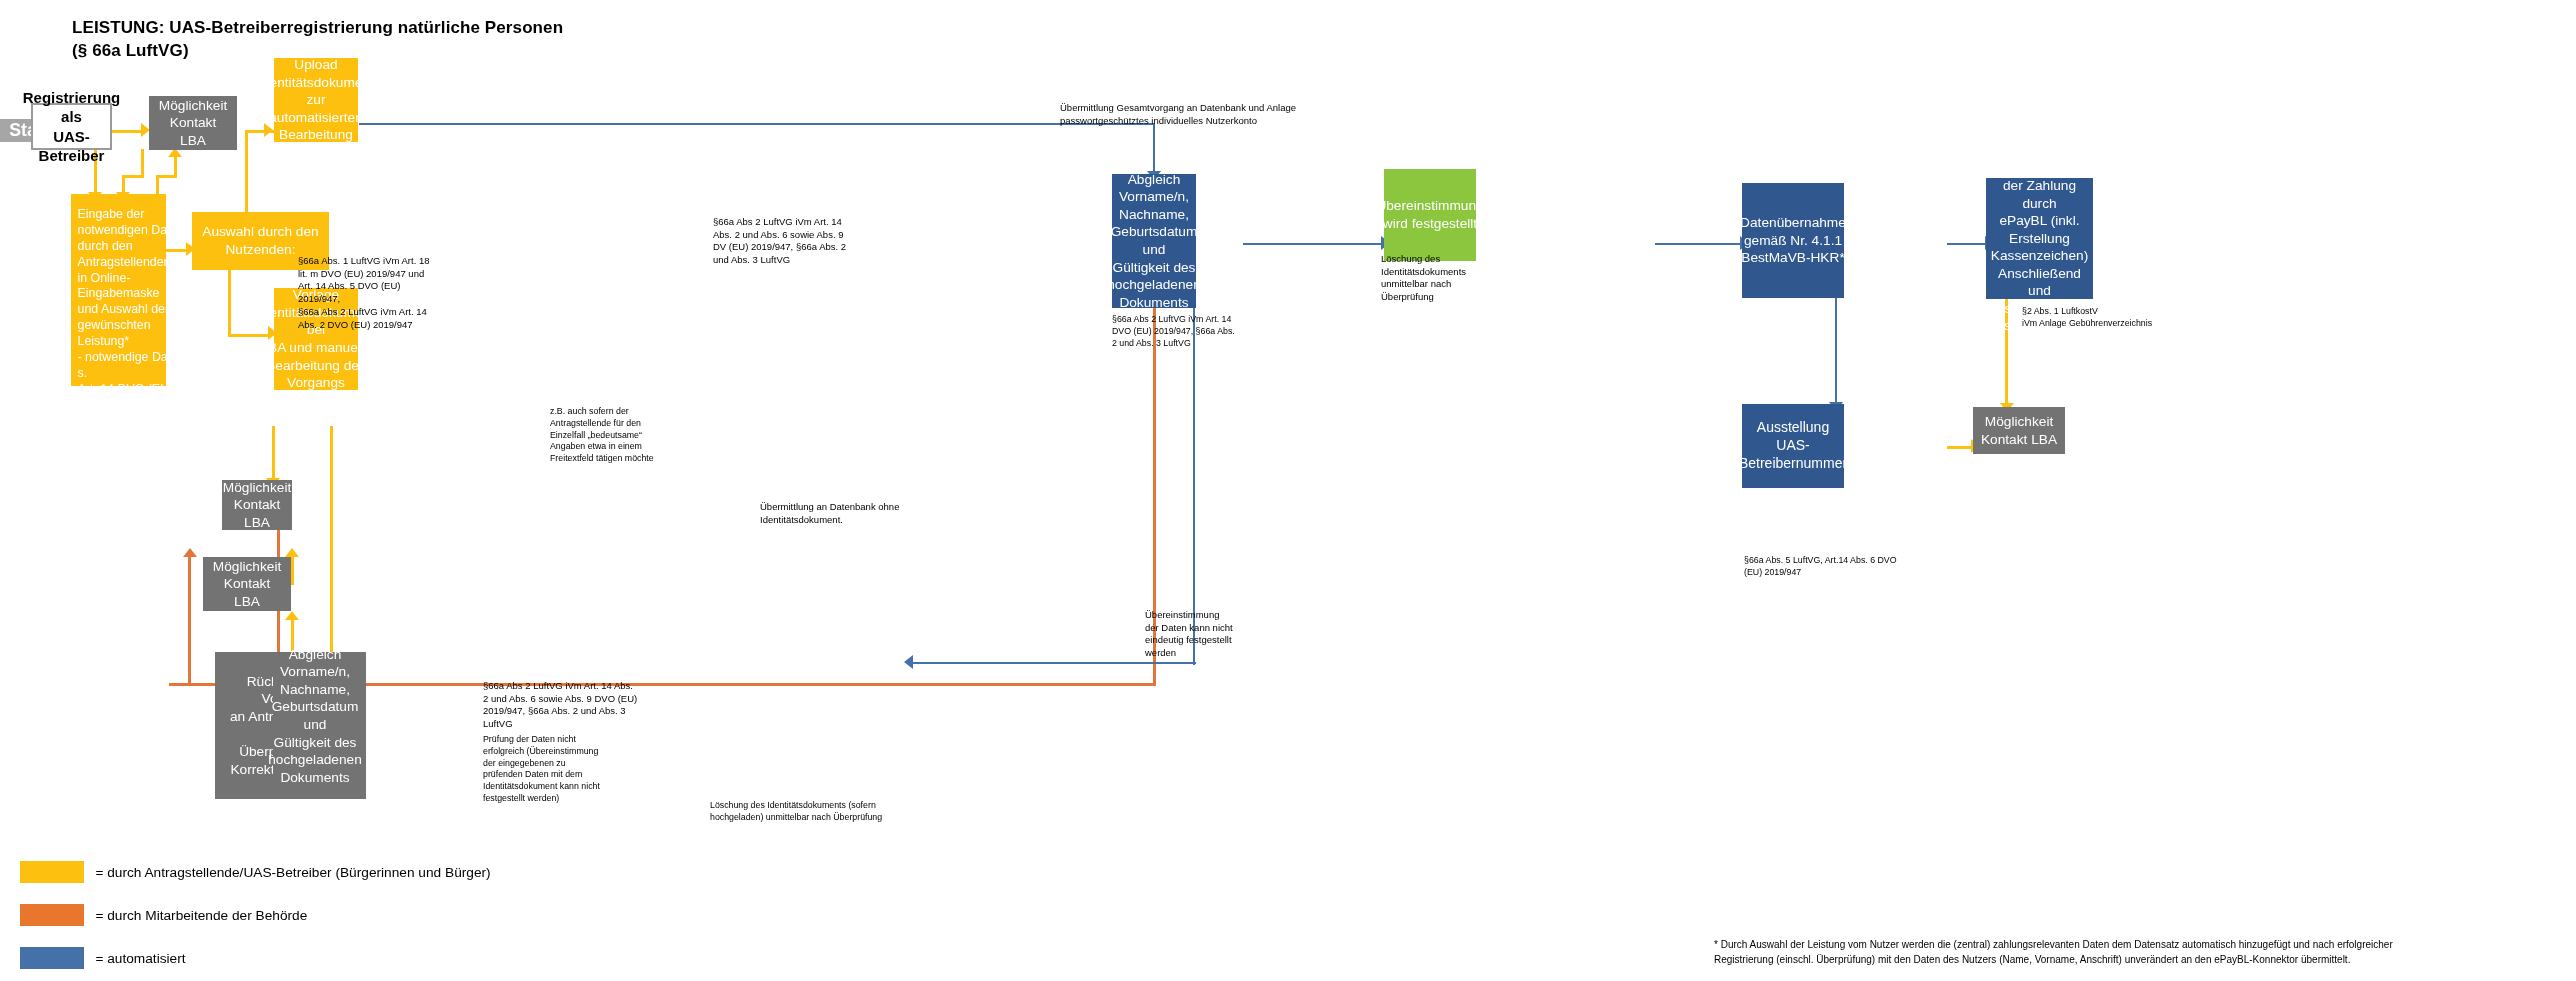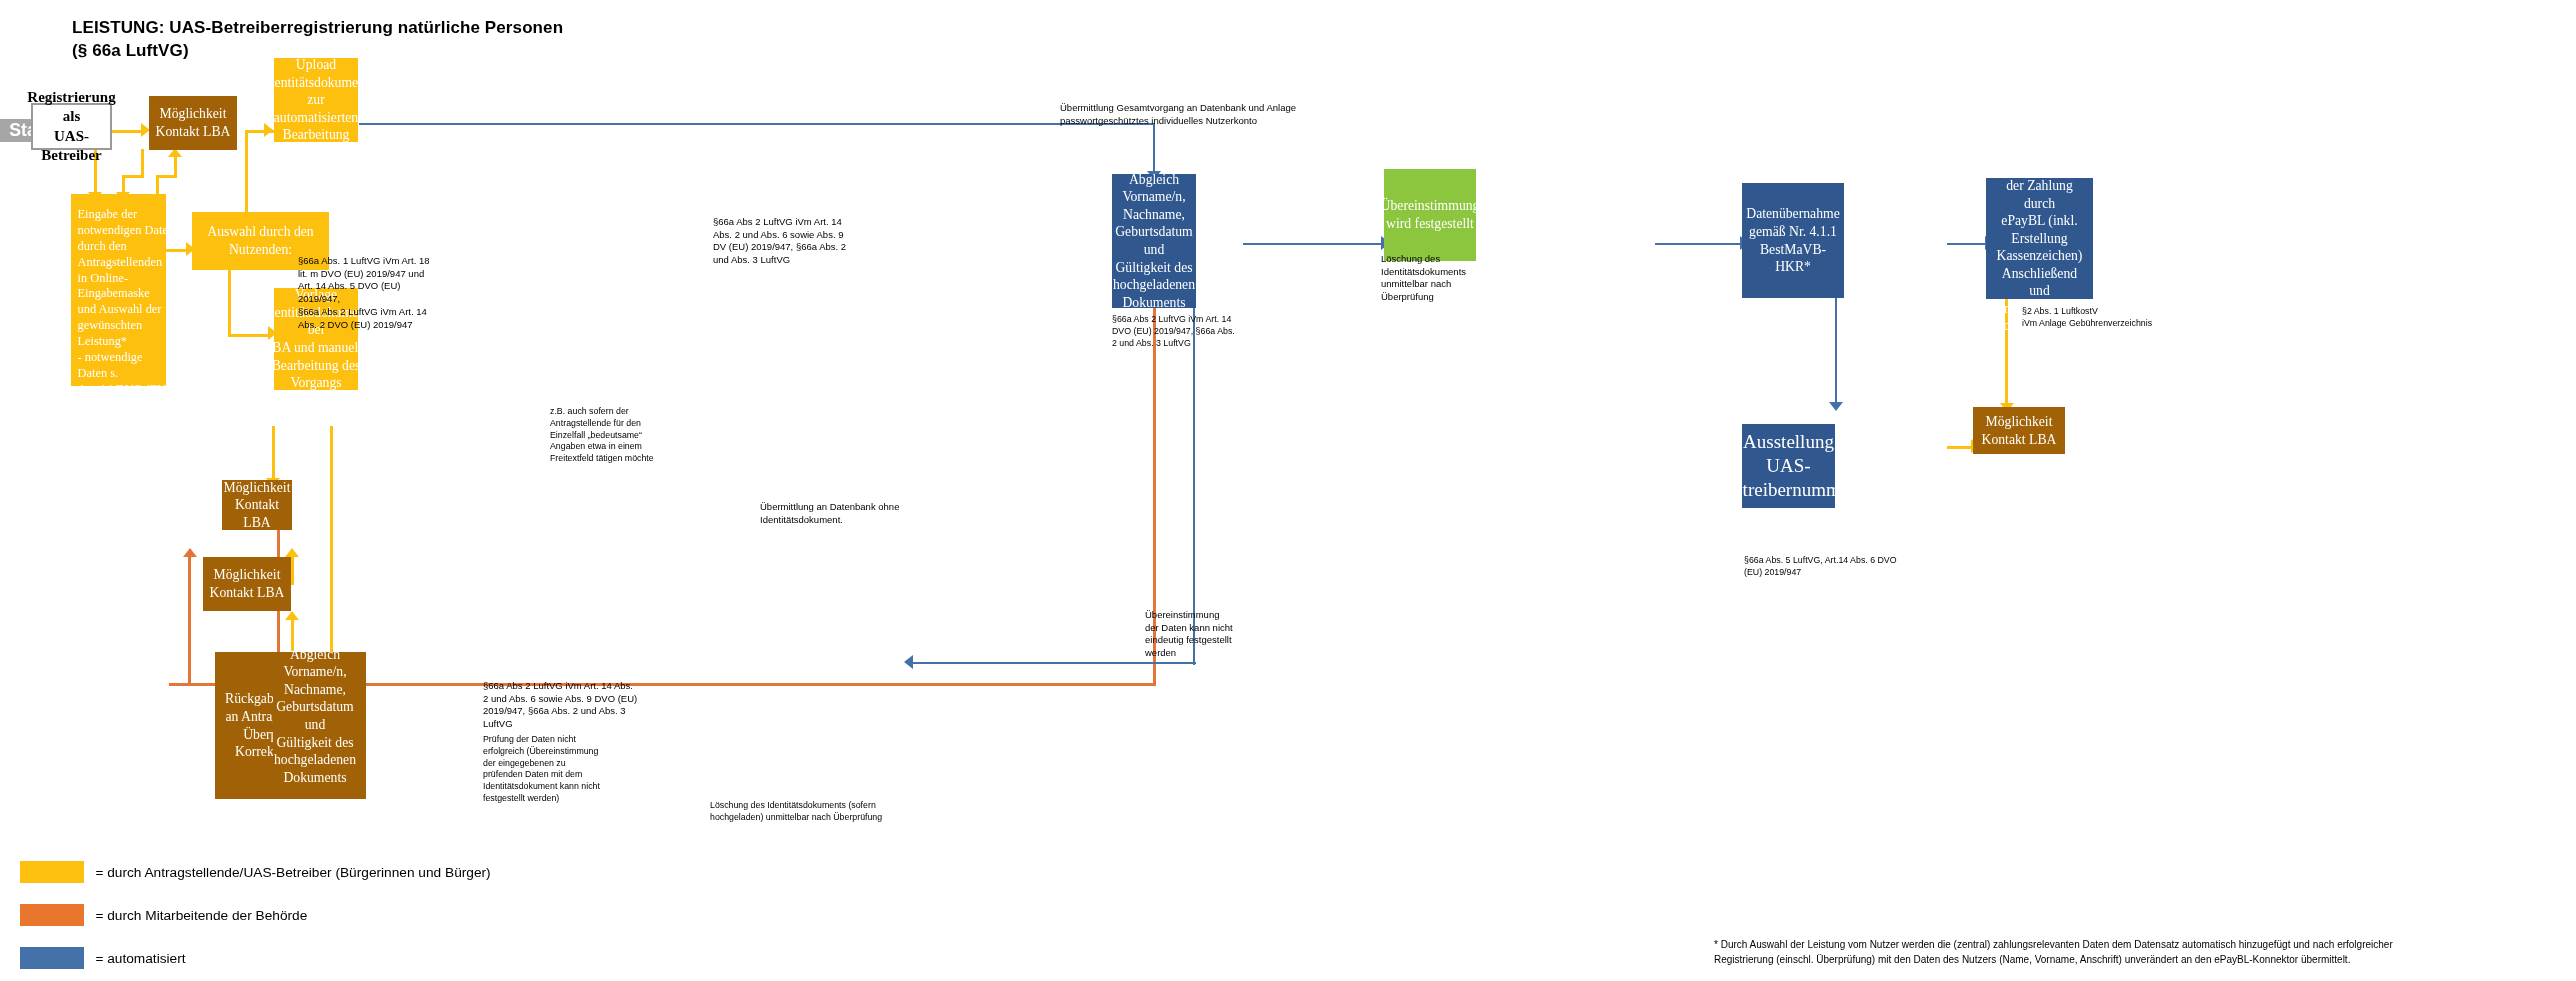--- a/index.html
+++ b/index.html
@@ -26,24 +26,23 @@
 
   
   .box{
     box-sizing:border-box;
     display:flex; align-items:center; justify-content:center;
     text-align:center;
     color:#ffffff;
     line-height:1.28;
     padding:3.9px 6.5px;
     white-space:pre-line;
-    font-family:Liberation Serif, serif;
   }
   .box.yellow{background:#FDC00F;}
-  .box.orange{background:#a16207;}
+  .box.orange{background:#737373;}
   .box.blue{background:#30588F;}
   .box.green{background:#8CC63E;}
   .box.white{
     background:#ffffff;color:#000000;
     border:2px solid #9a9a9a;
     font-weight:bold;
   }
 
   
   .chevron{
@@ -271,21 +270,21 @@
 BestMaVB-HKR*</div>
 
   <div class="abs box blue" style="left:1986px;top:178px;width:107px;height:121px;font-size:13.7px;">Weitere Verarbeitung
 der Zahlung durch
 ePayBL (inkl. Erstellung
 Kassenzeichen)
 Anschließend und
 Erstellung eines
 Kostenbescheids</div>
 
-  <div class="abs box blue" style="left:1742px;top:424px;width:93px;height:84px;font-size:19px;">Ausstellung UAS-
+  <div class="abs box blue" style="left:1742px;top:404px;width:102px;height:84px;font-size:14px;">Ausstellung UAS-
 Betreibernummer</div>
 
   <div class="abs box orange" style="left:1973px;top:407px;width:92px;height:47px;font-size:13.7px;">Möglichkeit
 Kontakt LBA</div>
 
   <div class="abs note sm" style="left:298px;top:255px;width:143px;">§66a Abs. 1 LuftVG iVm Art. 18
 lit. m DVO (EU) 2019/947 und
 Art. 14 Abs. 5 DVO (EU)
 2019/947,
 §66a Abs 2 LuftVG iVm Art. 14

